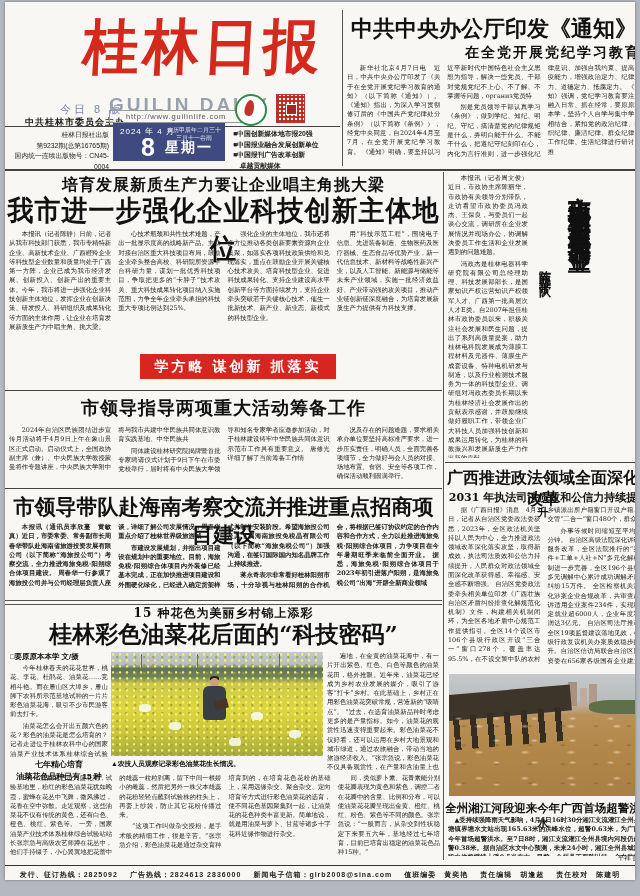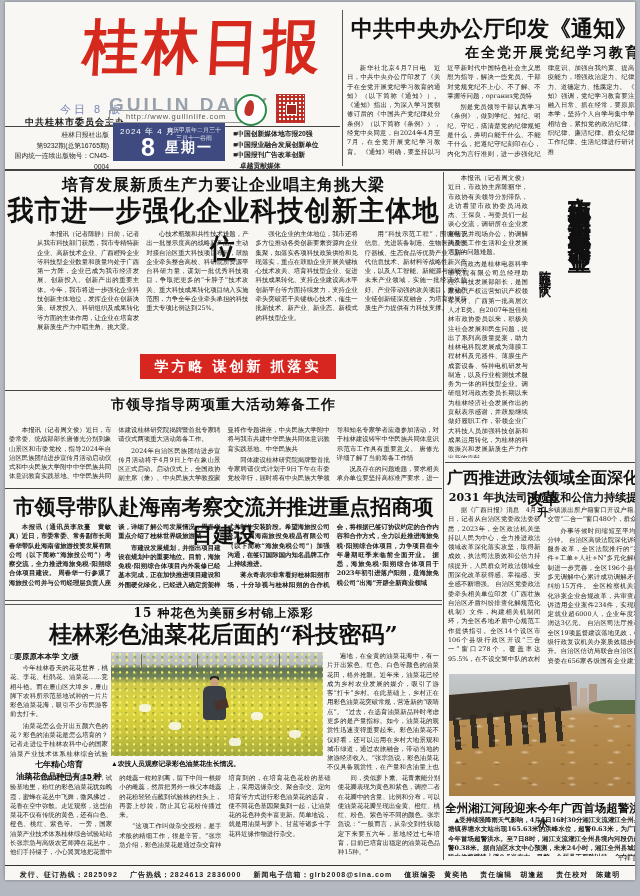--- a/index.html
+++ b/index.html
@@ -139,33 +139,32 @@
 《通知》强调，党纪学习教育要注重融入日常、抓在经常，要原原本本学，坚持个人自学与集中学习相结合，紧扣党的政治纪律、组织纪律、廉洁纪律、群众纪律、工作纪律、生活纪律进行研讨，推</p>
 
   </div>
 
   <div class="abs hairline" style="left:0;top:167px;width:630px;height:1.5px;"></div>
 
   <div class="abs vrule" style="left:438px;top:170px;height:688px;"></div>
 
   <div class="abs serifhead" style="left:0;top:173px;width:437px;font-size:16px;letter-spacing:1px;">培育发展新质生产力要让企业唱主角挑大梁</div>
   <div class="abs headline" style="left:0;top:193px;width:437px;font-size:26px;letter-spacing:1px;transform:scaleY(1.08);">我市进一步强化企业科技创新主体地位</div>
-  <div class="abs jtext cols4" style="left:4px;top:228px;width:430px;height:152px;margin-left:28px;">
+  <div class="abs jtext cols4" style="left:4px;top:228px;width:430px;height:152px;">
     <p>本报讯（记者陈静）日前，记者从我市科技部门获悉，我市专精特新企业、高新技术企业、广西瞪羚企业等科技型企业数量和质量均处于广西第一方阵，企业已成为我市经济发展、创新投入、创新产出的重要主体。今年，我市将进一步强化企业科技创新主体地位，发挥企业在创新决策、研发投入、科研组织及成果转化等方面的主体作用，让企业在培育发展新质生产力中唱主角、挑大梁。</p>
     <p>心技术瓶颈和共性技术难题，产出一批显示度高的战略新产品。主动对接自治区重大科技项目布局，鼓励企业牵头整合高校、科研院所资源平台科研力量，谋划一批优秀科技项目，争取把更多的“卡脖子”技术攻关、重大科技成果转化项目纳入实施范围，力争全年企业牵头承担的科技重大专项比例达到25%。</p>
     <p>强化企业的主体地位，我市还将多方位推动各类创新要素资源向企业集聚，如落实各项科技政策供给和兑现落实，重点在鼓励企业开展关键核心技术攻关、培育科技型企业、促进科技成果转化、支持企业建设高水平创新平台等方面持续发力，支持企业牵头突破若干关键核心技术，催生一批新技术、新产业、新业态、新模式的科技型企业。</p>
     <p>用“科技示范工程”，围绕电子信息、先进装备制造、生物医药及医疗器械、生态食品等优势产业，新一代信息技术、新材料等战略性新兴产业，以及人工智能、新能源与储能等未来产业领域，实施一批经济效益好、产业带动强的攻关项目，推动产业链创新链深度融合，为培育发展新质生产力提供有力科技支撑。</p>
   </div>
   <div class="abs" id="red-banner">学方略 谋创新 抓落实</div>
 
   <div class="abs hairline" style="left:0;top:388px;width:437px;height:1px;"></div>
 
-  <div class="abs serifhead" style="left:0;top:394px;width:437px;font-size:14px;letter-spacing:1px;">市领导指导两项重大活动筹备工作</div>
+  <div class="abs serifhead" style="left:0;top:394px;width:437px;font-size:18px;letter-spacing:1px;">市领导指导两项重大活动筹备工作</div>
   <div class="abs jtext cols4" style="left:4px;top:424px;width:430px;height:58px;">
-    <p>本报讯（记者周文俊）近日，市委常委、统战部部长唐修光分别到象山景区和市委党校，指导2024年自治区民族团结进步宣传月活动启动仪式和中央民族大学附中中华民族共同体意识教育实践基地、中华民族共同体建设桂林研究院揭牌暨首批专家聘请仪式两项重大活动筹备工作。</p>
     <p>2024年自治区民族团结进步宣传月活动将于4月9日上午在象山景区正式启动。启动仪式上，全国政协副主席（兼）、中央民族大学教授蒙曼将作专题讲座，中央民族大学附中将与我市共建中华民族共同体意识教育实践基地、中华民族共</p>
     <p>同体建设桂林研究院揭牌暨首批专家聘请仪式计划于9日下午在市委党校举行，届时将有中央民族大学领导和知名专家学者应邀参加活动，对于桂林建设铸牢中华民族共同体意识示范市工作具有重要意义。
 唐修光详细了解了当前筹备工作情</p>
     <p>况及存在的问题难题，要求相关承办单位要坚持高标准严要求，进一步压实责任，明确人员，全面完善各项细节，全力做好与会人员的对接、场地布置、食宿、安全等各项工作，确保活动顺利圆满举行。</p>
   </div>
 
   <div class="abs hairline" style="left:0;top:486px;width:437px;height:1px;"></div>
 
   <div class="abs serifhead" style="left:0;top:491px;width:437px;font-size:21px;transform:scaleX(1.0);">市领导带队赴海南考察交流并推进重点招商项目建设</div>
   <div class="abs jtext cols4" style="left:4px;top:521px;width:430px;height:72px;font-weight:bold;">

